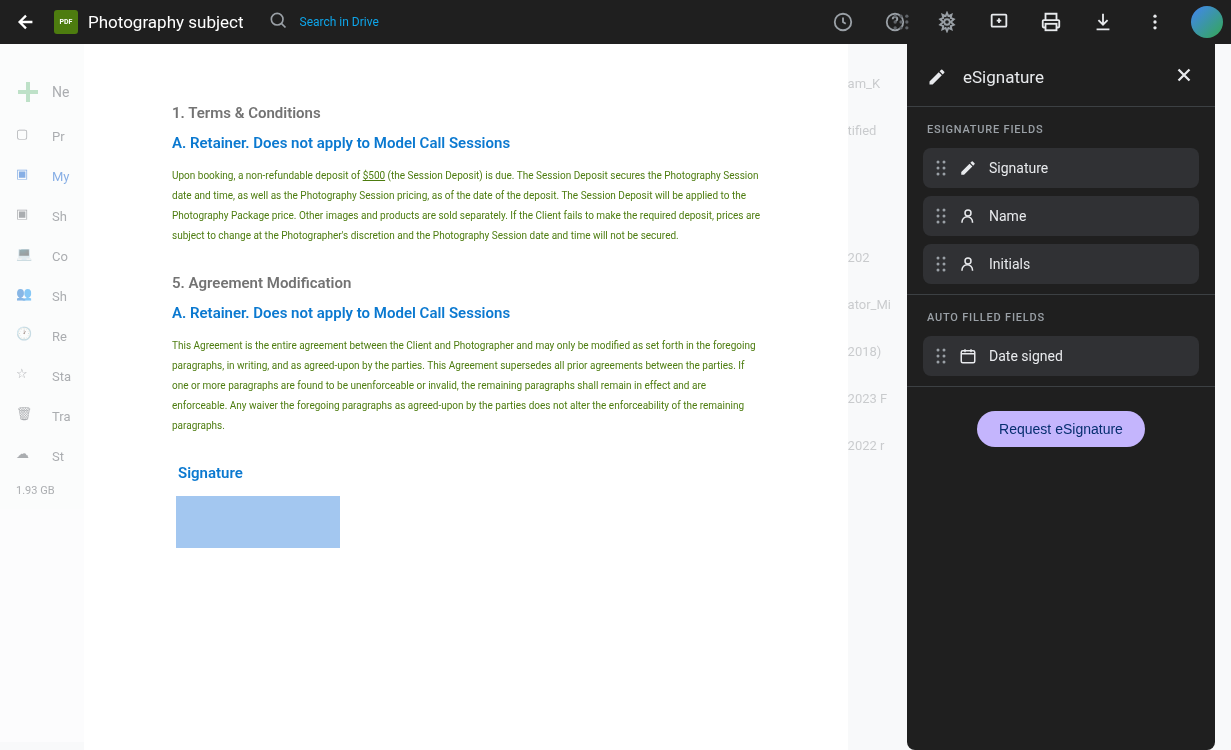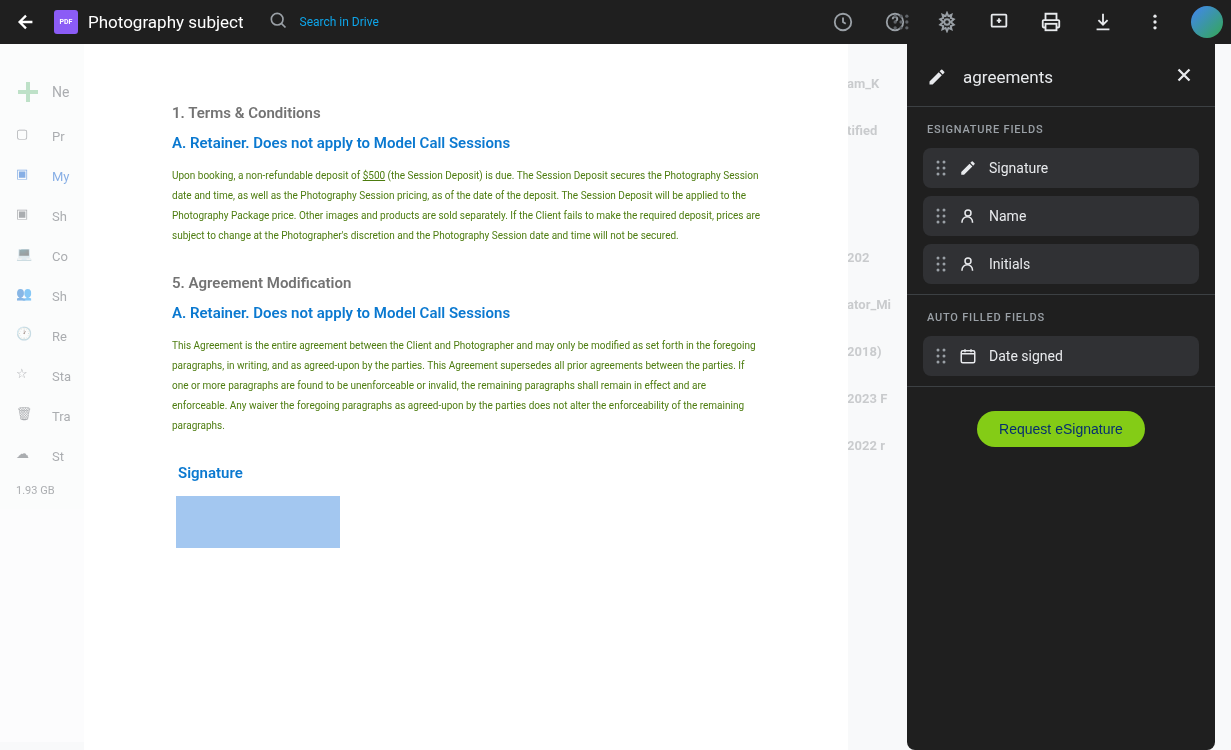--- a/index.html
+++ b/index.html
@@ -28,21 +28,21 @@
       border-radius: 50%;
       display: flex;
       align-items: center;
       justify-content: center;
       cursor: pointer;
       color: #fff;
     }
     .pdf-badge {
       width: 24px;
       height: 24px;
-      background: #8b5cf6;
+      background: #4d7c0f;
       border-radius: 3px;
       margin: 0 10px;
       display: flex;
       align-items: center;
       justify-content: center;
       color: #fff;
       font-size: 7px;
       font-weight: bold;
     }
     .doc-title {
@@ -235,21 +235,21 @@
     }
     .field-icon {
       color: #e8eaed;
       display: flex;
     }
     .field-label {
       color: #e8eaed;
       font-size: 14px;
     }
     .request-btn {
-      background: #84cc16;
+      background: #c4b5fd;
       color: #062e6f;
       border: none;
       border-radius: 20px;
       padding: 10px 22px;
       font-size: 14px;
       font-weight: 500;
       cursor: pointer;
       display: block;
       margin: 24px auto 0 auto;
     }
@@ -259,21 +259,20 @@
       position: absolute;
       right: 340px;
       top: 60px;
       z-index: 1;
       opacity: 0.3;
       color: #5f6368;
       font-size: 13px;
     }
     .bg-row {
       padding: 16px 0;
-      font-weight: bold;
     }
   </style>
 </head>
 <body>
 
 <div class="top-bar">
   <div class="back-btn">
     <svg width="22" height="22" viewBox="0 0 24 24" fill="none" stroke="currentColor" stroke-width="2.5">
         <path d="M19 12H5M12 19l-7-7 7-7"></path>
       </svg>
@@ -418,21 +417,21 @@
   <div class="sig-box">
     
   </div>
 </div>
 
 <div class="right-panel">
   <div class="panel-header">
     <svg width="20" height="20" viewBox="0 0 24 24" fill="#e8eaed">
         <path d="M3 17.25V21h3.75L17.81 9.94l-3.75-3.75L3 17.25zM20.71 7.04a1 1 0 000-1.41l-2.34-2.34a1 1 0 00-1.41 0l-1.83 1.83 3.75 3.75 1.83-1.83z"></path>
       </svg>
-    <div class="panel-title">agreements</div>
+    <div class="panel-title">eSignature</div>
     <div class="close-btn">
       <svg width="22" height="22" viewBox="0 0 24 24" fill="none" stroke="currentColor" stroke-width="2.5">
           <path d="M18 6L6 18M6 6l12 12"></path>
         </svg>
     </div>
   </div>
   <div class="panel-divider"></div>
 
   <div class="section-label">ESIGNATURE FIELDS</div>
 

